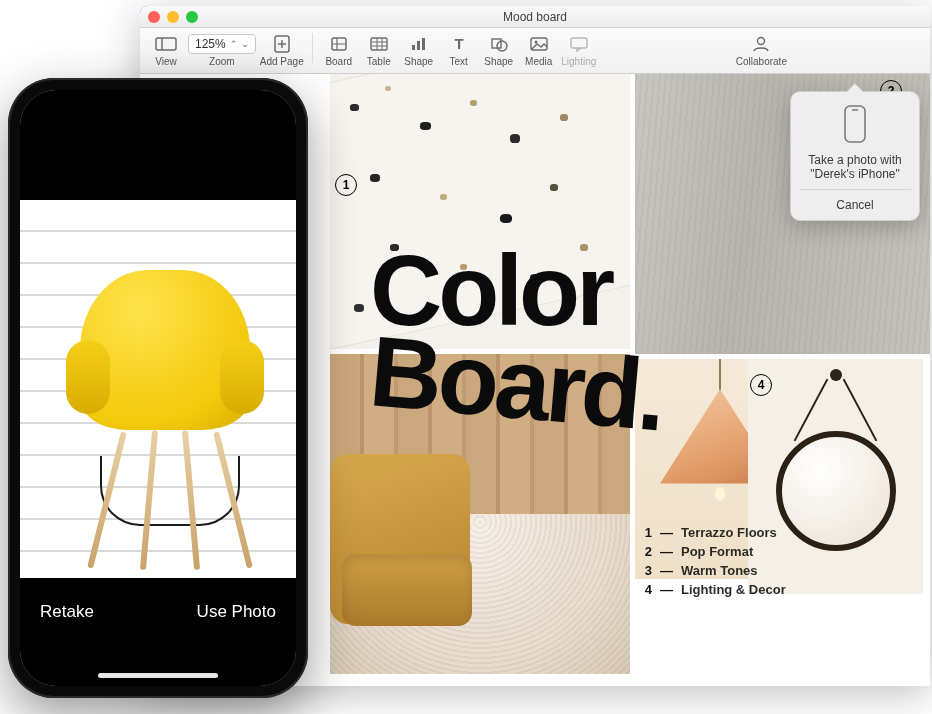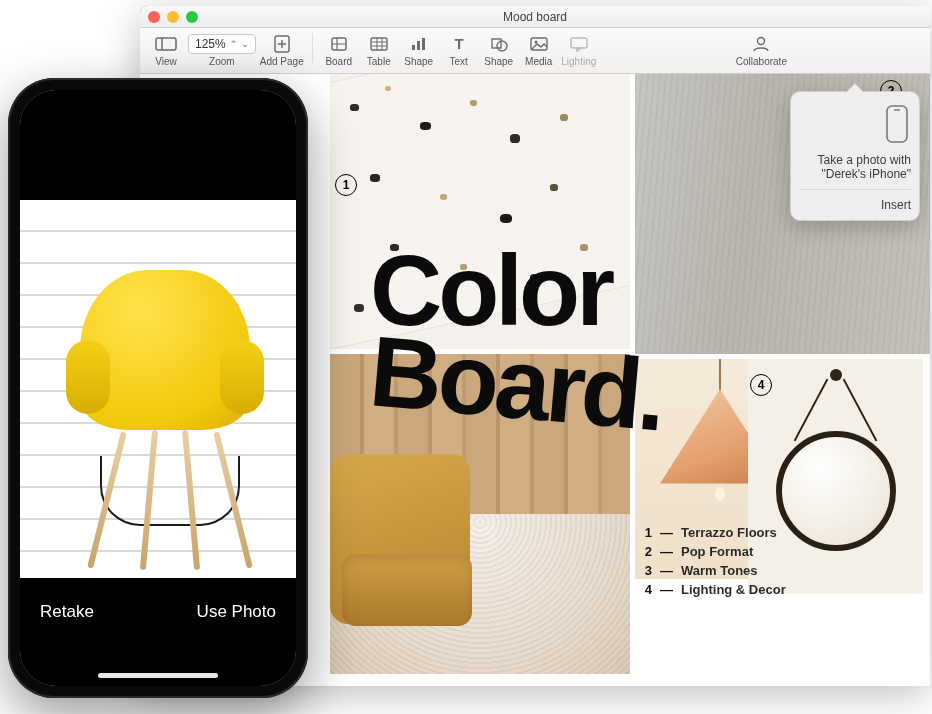--- a/index.html
+++ b/index.html
@@ -63,21 +63,21 @@
   .heading{position:absolute;left:230px;top:170px;font-size:100px;font-weight:800;line-height:.93;letter-spacing:-4px;color:#0b0b0b;}
   .heading .l2{display:block;}
 
   
   .legend{position:absolute;left:500px;top:450px;font-size:13px;font-weight:600;color:#141414;line-height:1.45;}
   .legend .row{display:flex;gap:8px;}
   .legend .n{width:12px;text-align:right;}
   .legend .d{opacity:.9}
 
   
-  .popover { position:absolute; right:10px; top:85px; width:130px; background:#eee; border:1px solid #cfcfcf; border-radius:10px; box-shadow:0 6px 22px rgba(0,0,0,.22); padding:12px 8px 0 8px; text-align:right; font-size:12px; color:#3b3b3b; }
+  .popover { position:absolute; right:10px; top:85px; width:130px; background:#eee; border:1px solid #cfcfcf; border-radius:10px; box-shadow:0 6px 22px rgba(0,0,0,.22); padding:12px 8px 0 8px; text-align:center; font-size:12px; color:#3b3b3b; }
   .popover .phone-ic{margin:0 auto 6px auto;color:#7a7a7a;}
   .popover .cancel{border-top:1px solid #d6d6d6;margin-top:8px;padding:8px 0;}
   .popover .arrow{position:absolute;top:-8px;left:50%;transform:translateX(-50%);width:0;height:0;border-left:8px solid transparent;border-right:8px solid transparent;border-bottom:8px solid #eee;filter:drop-shadow(0 -1px 0 #cfcfcf);}
 
   
   .iphone { position:absolute; left:8px; top:78px; width:300px; height:620px; background:#0a0a0a; border-radius:46px; padding:12px; box-shadow:0 18px 50px rgba(0,0,0,.4), inset 0 0 0 2px #2a2a2a; }
   .screen { position:relative; width:100%; height:100%; background:#a3a3a3; border-radius:36px; overflow:hidden; }
   .notch { position:absolute; top:0; left:50%; transform:translateX(-50%); width:140px; height:26px; background:#000; border-radius:0 0 18px 18px; z-index:5; }
   .cam-top{height:110px;background:#000;}
   .viewfinder{height:380px;background:#fff;position:relative;overflow:hidden;}
@@ -309,21 +309,21 @@
   </div>
 
   <div class="popover">
     <div class="arrow"></div>
     <svg class="phone-ic" width="28" height="40">
         <rect x="4" y="2" width="20" height="36" rx="5" fill="none" stroke="#7a7a7a" stroke-width="1.6"></rect>
         <line x1="11" y1="6" x2="17" y2="6" stroke="#7a7a7a" stroke-width="1.6"></line>
       </svg>
     <div>Take a photo with</div>
     <div>"Derek's iPhone"</div>
-    <div class="cancel">Insert</div>
+    <div class="cancel">Cancel</div>
   </div>
 </div>
 
 <div class="iphone">
   <div class="screen">
     <div class="notch"></div>
     <div class="cam-top"></div>
     <div class="viewfinder">
       <div class="wall"></div>
       <div class="chair">

